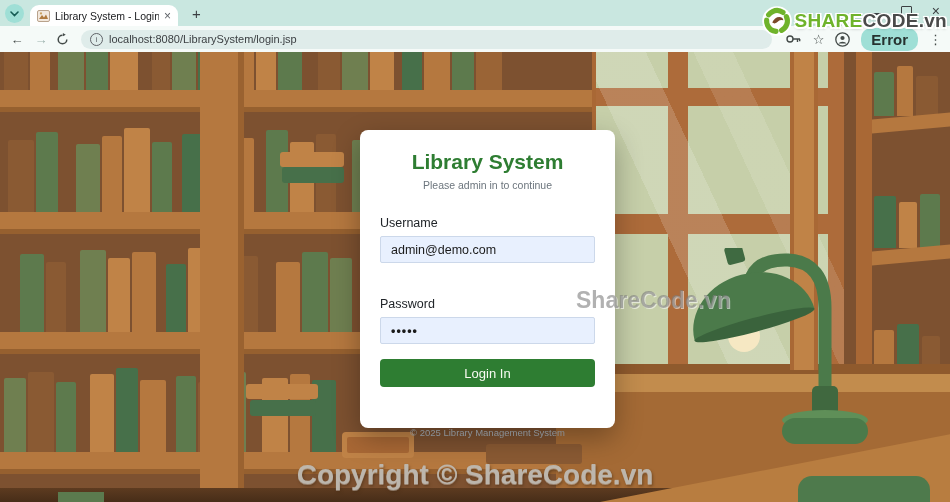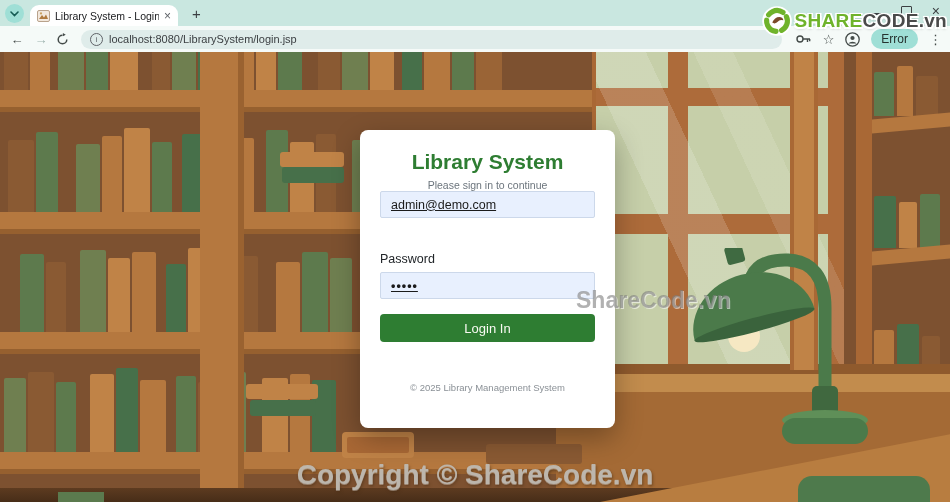--- a/index.html
+++ b/index.html
@@ -25,21 +25,21 @@
            display:flex;align-items:center;padding:0 8px;gap:6px;z-index:8;box-sizing:border-box;}
   .navbtn{font-size:13px;color:#444b49;width:18px;text-align:center;}
   .navbtn.fwd{color:#9fb4af;}
   .omnibox{height:19px;flex:1;background:#dfecea;border-radius:10px;display:flex;
            align-items:center;gap:6px;padding:0 9px;margin:0 6px;}
   .info-i{width:11px;height:11px;border:1px solid #5f6368;border-radius:50%;color:#5f6368;
           font-size:8px;line-height:11px;text-align:center;flex:0 0 auto;}
   .url{font-size:11px;color:#3c4043;white-space:nowrap;}
   .tools-right{display:flex;align-items:center;gap:11px;margin-left:2px;}
   .star{font-size:13px;color:#444b49;line-height:1;}
-  .error-pill{background:#9fdfd6;border-radius:10px;padding:3px 10px;font-size:12px;color:#26322f;}
+  .error-pill{background:#9fdfd6;border-radius:10px;padding:3px 10px;font-size:15px;color:#26322f;font-weight:bold;}
   .dots{font-size:13px;color:#444b49;line-height:1;}
 
   
   .bg{position:absolute;top:52px;left:0;width:950px;height:450px;overflow:hidden;background:#7d5130;}
   .board{position:absolute;left:0;width:592px;height:22px;background:#b5783f;
          border-bottom:5px solid #96602f;box-sizing:border-box;}
   .post{position:absolute;left:200px;top:0;width:44px;height:436px;background:#b5783f;
         border-right:6px solid #9a6230;box-sizing:border-box;}
   .brow{position:absolute;display:flex;align-items:flex-end;overflow:hidden;}
   .bk{flex:0 0 auto;border-radius:2px 2px 0 0;}
@@ -75,21 +75,21 @@
   
   .card{position:absolute;left:360px;top:130px;width:255px;height:298px;background:#fff;
         border-radius:8px;box-shadow:0 10px 28px rgba(0,0,0,.30);z-index:5;
         padding:0 20px;box-sizing:border-box;}
   .card-title{margin-top:20px;text-align:center;font-size:21px;font-weight:bold;color:#2e7d32;}
   .card-sub{text-align:center;font-size:10.5px;color:#6c757d;margin-top:5px;}
   .fld-label{font-size:12.5px;color:#212529;margin-top:25px;margin-bottom:6px;}
   .fld-label.second{margin-top:34px;}
   .fld-input{width:100%;height:27px;background:#e8f0fe;border:1px solid #ccd8ea;border-radius:2px;
              font-size:12.5px;color:#1b1b1b;padding:0 10px;box-sizing:border-box;
-             font-family:"Liberation Sans",sans-serif;text-decoration:underline;}
+             font-family:"Liberation Sans",sans-serif;}
   .fld-input.pw{font-weight:bold;letter-spacing:1px;}
   .signin{display:block;width:100%;height:28px;margin-top:15px;background:#2e7d32;color:#f8faf2;
           border:none;border-radius:4px;font-size:13px;font-family:"Liberation Sans",sans-serif;cursor:pointer;}
   .card-footer{text-align:center;font-size:9.5px;color:#8a9096;margin-top:40px;}
 
   
   .wm-mid{position:absolute;left:576px;top:287px;font-size:23px;font-weight:bold;
           color:rgba(125,125,125,.6);text-shadow:1px 1px 0 rgba(255,255,255,.55);z-index:6;}
   .wm-bottom{position:absolute;left:0;width:950px;top:459px;text-align:center;font-size:28px;
              font-weight:bold;color:rgba(190,184,176,.95);
@@ -285,21 +285,22 @@
         <ellipse cx="90" cy="78" rx="62" ry="7" fill="#3a633c"></ellipse>
       </g>
       <ellipse cx="165" cy="172" rx="43" ry="10" fill="#5f8f58"></ellipse>
       <rect x="122" y="170" width="86" height="26" rx="13" fill="#4b7a4a"></rect>
     </svg>
     <div class="chair"></div>
   </div>
 
   <div class="card">
     <div class="card-title">Library System</div>
-    <div class="card-sub">Please sign in to continue</div>
+    <div class="card-sub">Please admin in to continue</div>
+    <div class="fld-label">Username</div>
     <input class="fld-input" type="text" value="admin@demo.com" style="">
     <div class="fld-label second">Password</div>
     <input class="fld-input pw" type="text" value="•••••" style="">
     <button class="signin">Login In</button>
     <div class="card-footer">© 2025 Library Management System</div>
   </div>
 
   <div class="wm-mid">ShareCode.vn</div>
   <div class="wm-bottom">Copyright © ShareCode.vn</div>
   <div class="logo">

